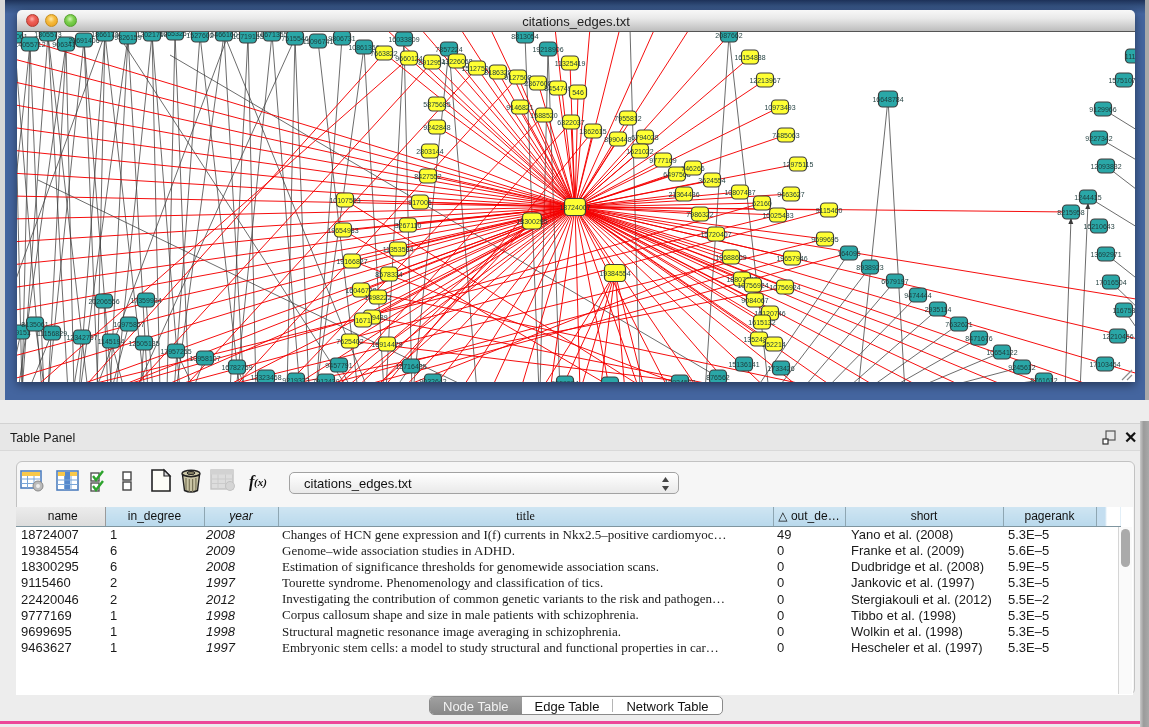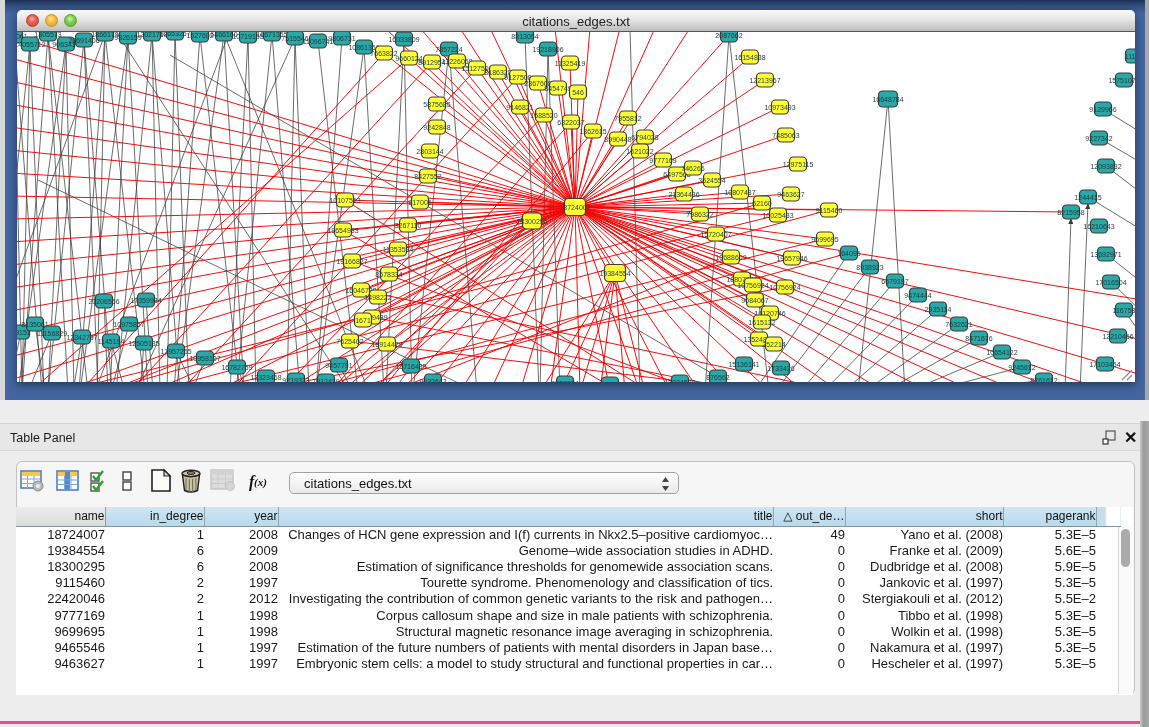--- a/index.html
+++ b/index.html
@@ -27,31 +27,31 @@
 #tphead span { position:absolute; left:10px; top:7px; font-size:12.5px; color:#1a1a1a; }
 #dockic { position:absolute; left:1102px; top:6px; width:15px; height:15px; }
 #closeic { position:absolute; left:1124px; top:4px; font-size:16px; font-weight:bold; color:#111; }
 #toolc { position:absolute; left:16px; top:40px; width:1119px; height:234px;
   border:1px solid #c2c2c2; border-radius:6px; background:#f6f6f6; }
 #tbar { position:absolute; left:0px; top:0px; width:1117px; height:42px; }
 #dd { position:absolute; left:272px; top:10px; width:390px; height:22px; border:1px solid #a2a2a2;
   border-radius:5px; background:linear-gradient(#ffffff, #e9e9e9); }
 #dd span { position:absolute; left:14px; top:3px; font-size:13px; color:#111; }
 #dd .ar { position:absolute; right:10px; top:2px; font-size:11px; color:#333; letter-spacing:0; }
-#tblwrap { position:absolute; left:-1px; top:45px; width:1117px; height:188px; background:#ffffff;text-align:right; }
+#tblwrap { position:absolute; left:-1px; top:45px; width:1117px; height:188px; background:#ffffff; }
 table { border-collapse:collapse; table-layout:fixed; width:1105px; }
 th { height:19px; font-size:12px; font-weight:normal; color:#111;
   background:linear-gradient(#cfe5f2,#b9d9ec); border-right:1px solid #8ea6b2; border-bottom:1px solid #7f959f; }
 th.c1 { background:linear-gradient(#ececec,#dcdcdc); border-right:1px solid #9a9a9a; }
 th.c8 { background:linear-gradient(90deg,#c4def0 0,#c4def0 9px,#ffffff 10px); border-right:none; border-bottom:1px solid #7f959f; }
 td { height:16.2px; font-size:13px; color:#1a1a1a; white-space:nowrap; overflow:hidden; padding:0; }
 .c1 { width:89px; padding-left:5px; }
 .c2 { width:99px; }
-.c3 { width:74px; }
-.c4 { width:495px; }
+.c3 { width:74px;font-style:italic; }
+.c4 { width:495px;font-family:Liberation Serif, serif; }
 .c5 { width:72px; }
 .c6 { width:158px; }
 .c7 { width:93px; }
 .c8 { width:25px; }
 td.c1 { padding-left:5px; }
 td.c2 { padding-left:5px; }
 td.c3 { padding-left:2px; }
 td.c4 { padding-left:4px; }
 td.c5 { padding-left:4px; }
 td.c6 { padding-left:6px; }
@@ -767,43 +767,39 @@
               <td class="c1">9699695</td>
               <td class="c2">1</td>
               <td class="c3">1998</td>
               <td class="c4">Structural magnetic resonance image averaging in schizophrenia.</td>
               <td class="c5">0</td>
               <td class="c6">Wolkin et al. (1998)</td>
               <td class="c7">5.3E–5</td>
               <td class="c8"></td>
             </tr>
 <tr>
-              <td class="c1">9465546</td>
-              <td class="c2">1</td>
-              <td class="c3">1997</td>
-              <td class="c4">Estimation of the future numbers of patients with mental disorders in Japan base…</td>
-              <td class="c5">0</td>
-              <td class="c6">Nakamura et al. (1997)</td>
-              <td class="c7">5.3E–5</td>
-              <td class="c8"></td>
-            </tr>
-<tr>
               <td class="c1">9463627</td>
               <td class="c2">1</td>
               <td class="c3">1997</td>
               <td class="c4">Embryonic stem cells: a model to study structural and functional properties in car…</td>
               <td class="c5">0</td>
               <td class="c6">Hescheler et al. (1997)</td>
               <td class="c7">5.3E–5</td>
               <td class="c8"></td>
             </tr>
       </tbody>
         </table>
       <div id="vsb">
           <div class="thumb"></div>
         </div>
     </div>
   </div>
+  <div id="tabs">
+    <div class="tab sel">Node Table</div>
+    <div class="tab">Edge Table</div>
+    <div class="tsep"></div>
+    <div class="tab">Network Table</div>
+  </div>
   <div id="status">
       <span id="mem">Memory: OK</span>
       <div id="dot"></div>
     </div>
 </div>
 
 </body></html>

